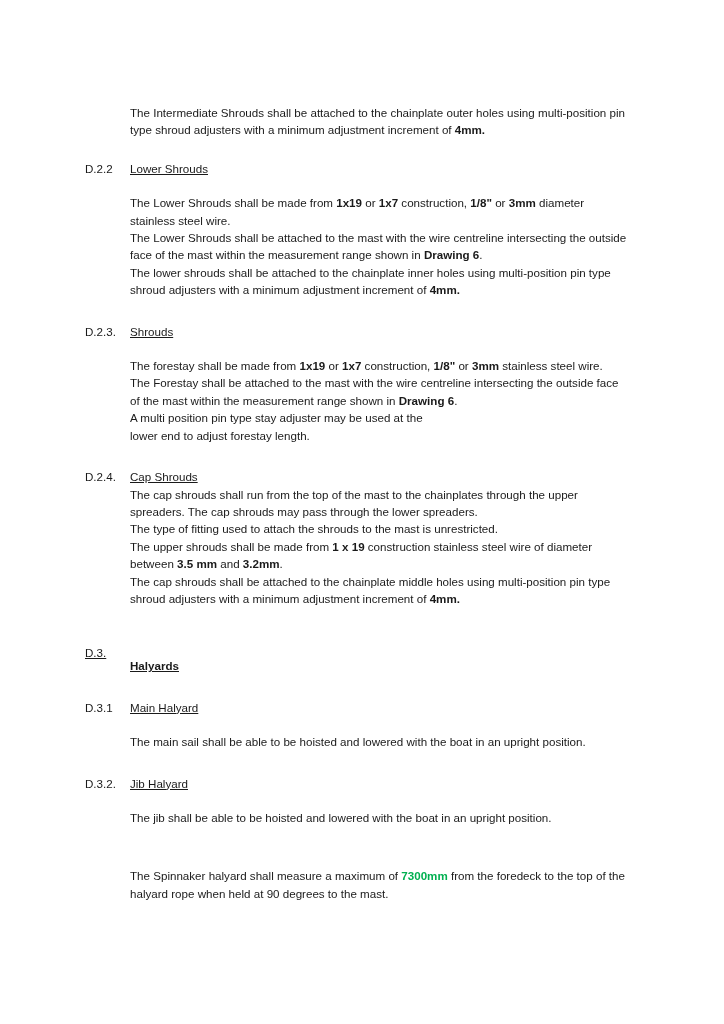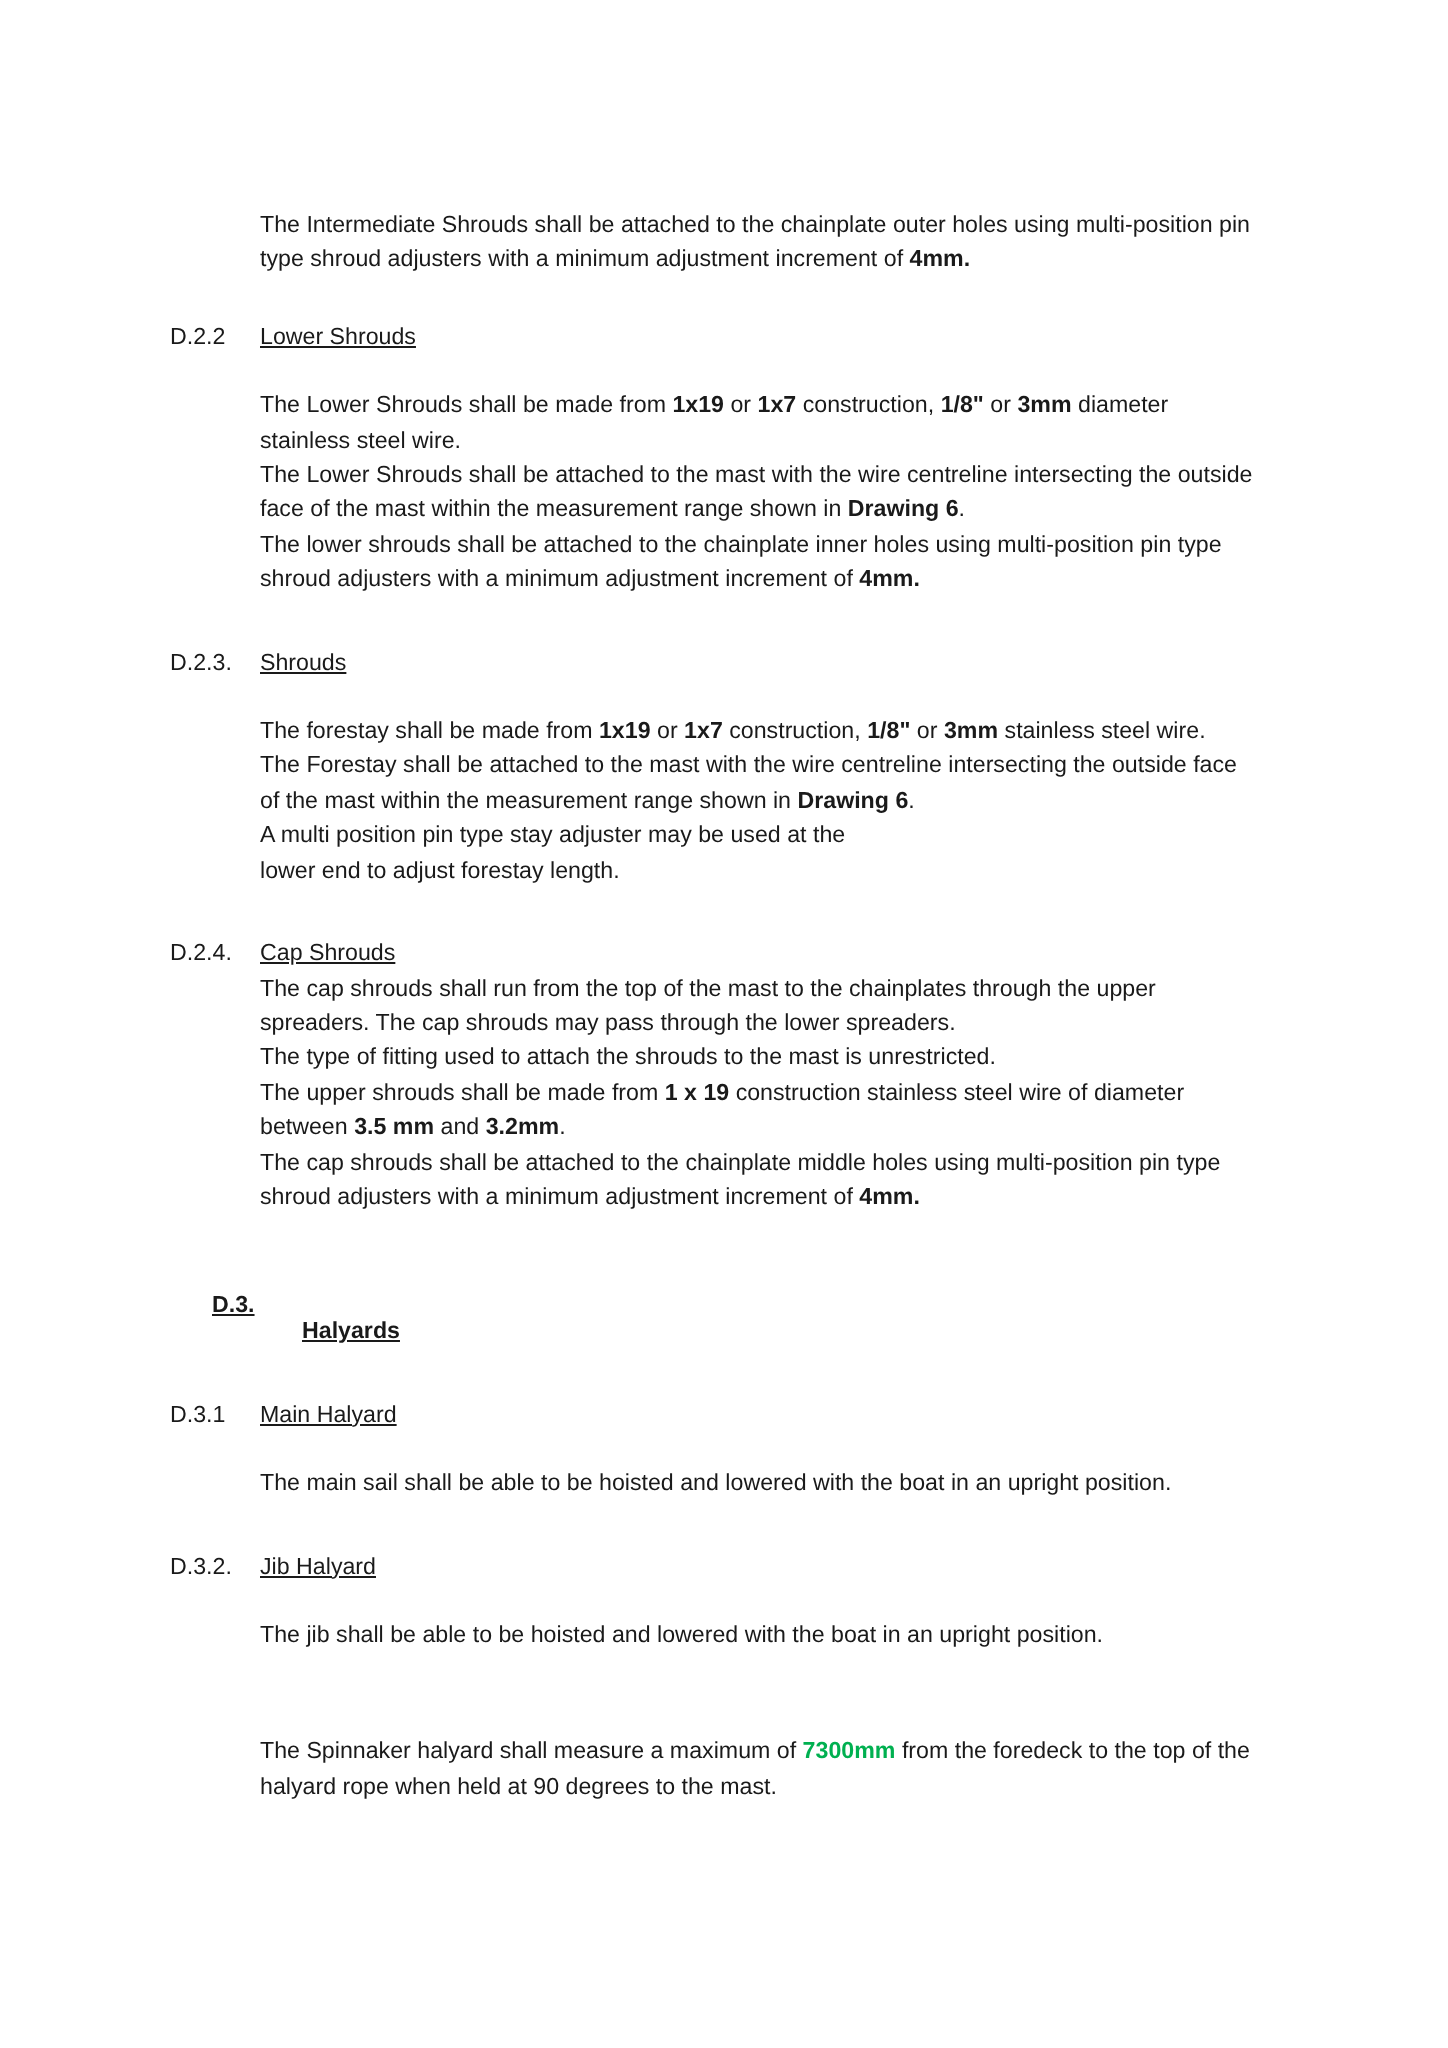--- a/index.html
+++ b/index.html
@@ -47,23 +47,22 @@
     font-size: 11.6px;
     line-height: 17.4px;
   }
   .num {
     width: 45px;
     flex: 0 0 45px;
     font-size: 11.6px;
     white-space: nowrap;
   }
   .num.bold {
-    font-weight: bold;
+    font-weight: normal;
     text-decoration: underline;
-    margin-left: 21px;
   }
   .title {
     text-decoration: underline;
     font-size: 11.6px;
     white-space: nowrap;
   }
   .title.bold { font-weight: bold; margin-top: 26px; }
   b { font-weight: bold; }
   .gap-sm { height: 17px; }
   .gap-md { height: 21px; }

